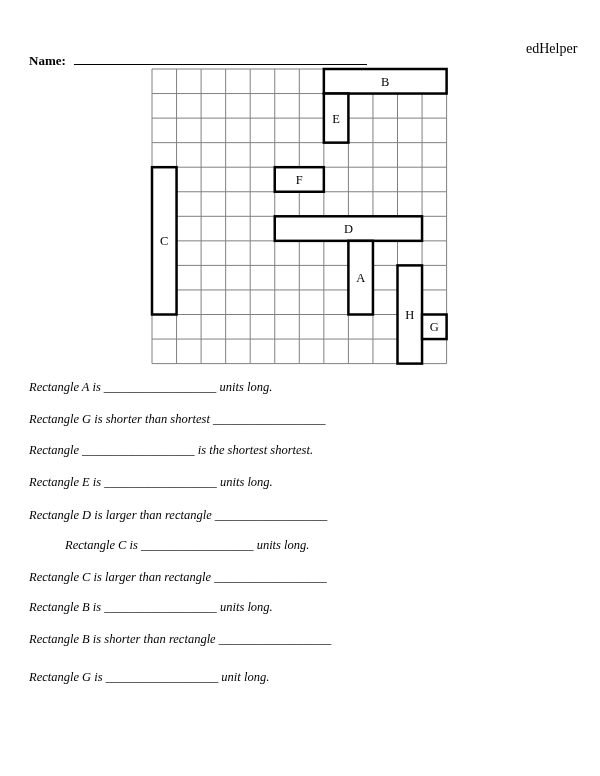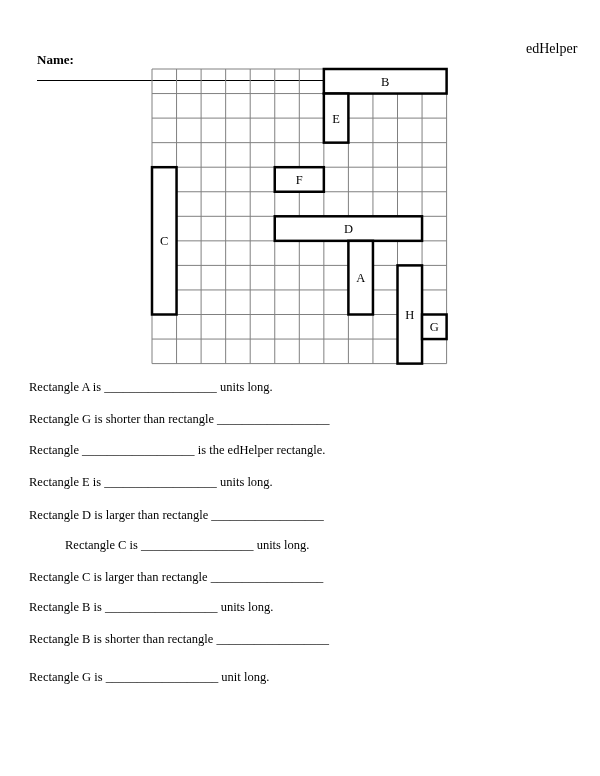--- a/index.html
+++ b/index.html
@@ -1,24 +1,24 @@
 <!DOCTYPE html>
 <html><head>
   <meta charset="utf-8">
   <style>
     html, body { margin: 0; padding: 0; background: #ffffff; }
     body {
       width: 600px; height: 776px; position: relative; overflow: hidden;
       font-family: "Liberation Serif", "DejaVu Serif", serif; color: #000;
     }
     .brand { position: absolute; top: 41px; left: 526px; font-size: 14px; }
-    .name-row { position: absolute; top: 52px; left: 29px; font-size: 13px; font-weight: bold; display: flex; align-items: baseline; flex-direction: column; }
+    .name-row { position: absolute; top: 52px; left: 29px; font-size: 13px; font-weight: bold; display: flex; align-items: baseline; }
     .name-line { display: inline-block; width: 293px; border-bottom: 1.3px solid #000; margin-left: 8px; height: 12px; }
     #grid { position: absolute; left: 150px; top: 67px; }
-    .q { position: absolute; left: 29px; font-size: 12.5px; white-space: pre; }
+    .q { position: absolute; left: 29px; font-size: 12.5px; white-space: pre; font-style: italic; }
   </style>
 </head>
 <body>
 
 <div class="brand">edHelper</div>
 
 <div class="name-row">
   <span>Name:</span>
   <span class="name-line"></span>
 </div>
@@ -79,22 +79,22 @@
       <text x="259.77500000000003" y="252" text-anchor="middle" font-size="12.5" font-family="&quot;Liberation Serif&quot;, serif">H</text>
     </g>
     <g>
       <rect x="272.05" y="247.5" width="24.55" height="24.55" fill="#ffffff" stroke="#000" stroke-width="2.5"></rect>
       <text x="284.325" y="264.27500000000003" text-anchor="middle" font-size="12.5" font-family="&quot;Liberation Serif&quot;, serif">G</text>
     </g>
   </svg>
 
 <div id="questions">
     <div class="q" style="top: 380px;">Rectangle A is __________________ units long.</div>
-    <div class="q" style="top: 412px;">Rectangle G is shorter than rectangle __________________</div>
-    <div class="q" style="top: 443px;">Rectangle __________________ is the edHelper rectangle.</div>
+    <div class="q" style="top: 412px;">Rectangle G is shorter than shortest __________________</div>
+    <div class="q" style="top: 443px;">Rectangle __________________ is the shortest shortest.</div>
     <div class="q" style="top: 475px; text-align: center;">Rectangle E is __________________ units long.</div>
     <div class="q" style="top: 508px; text-align: center;">Rectangle D is larger than rectangle __________________</div>
     <div class="q" style="top: 538px; margin-left: 36px;">Rectangle C is __________________ units long.</div>
     <div class="q" style="top: 570px;">Rectangle C is larger than rectangle __________________</div>
     <div class="q" style="top: 600px;">Rectangle B is __________________ units long.</div>
     <div class="q" style="top: 632px;">Rectangle B is shorter than rectangle __________________</div>
     <div class="q" style="top: 670px;">Rectangle G is __________________ unit long.</div>
   </div>
 
 </body></html>

